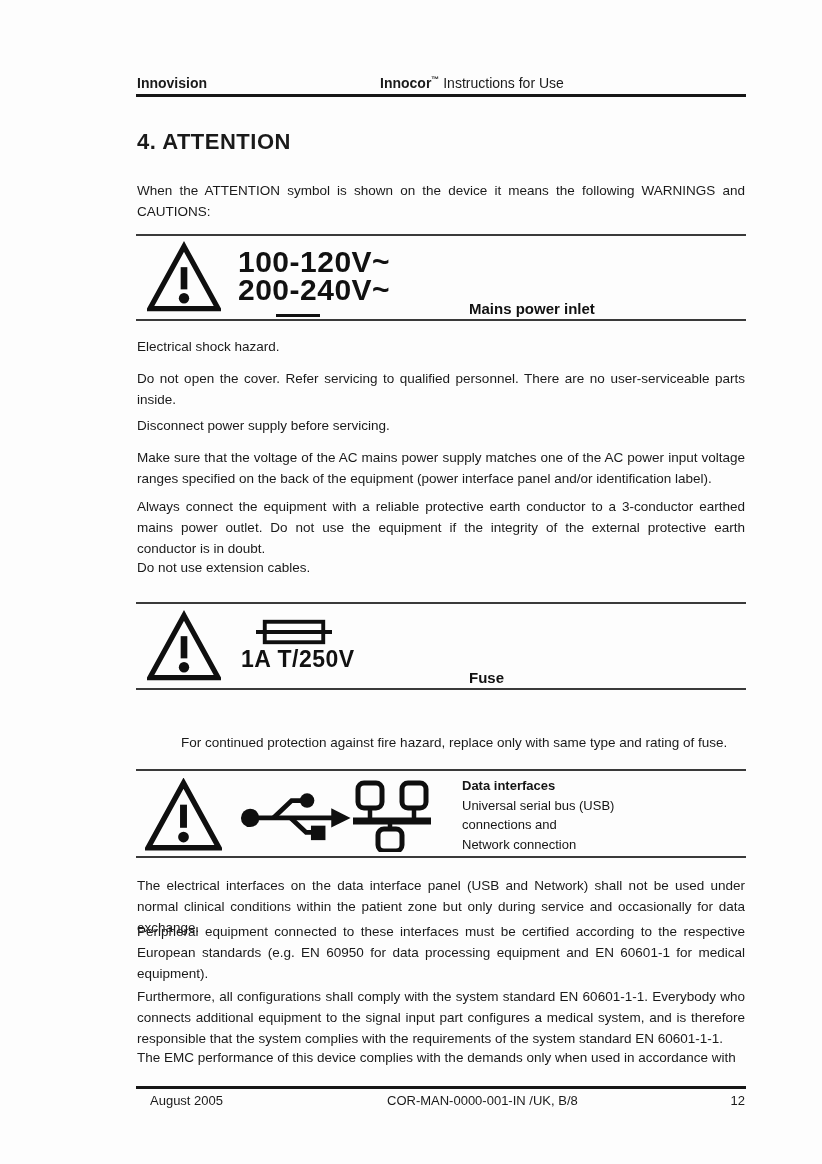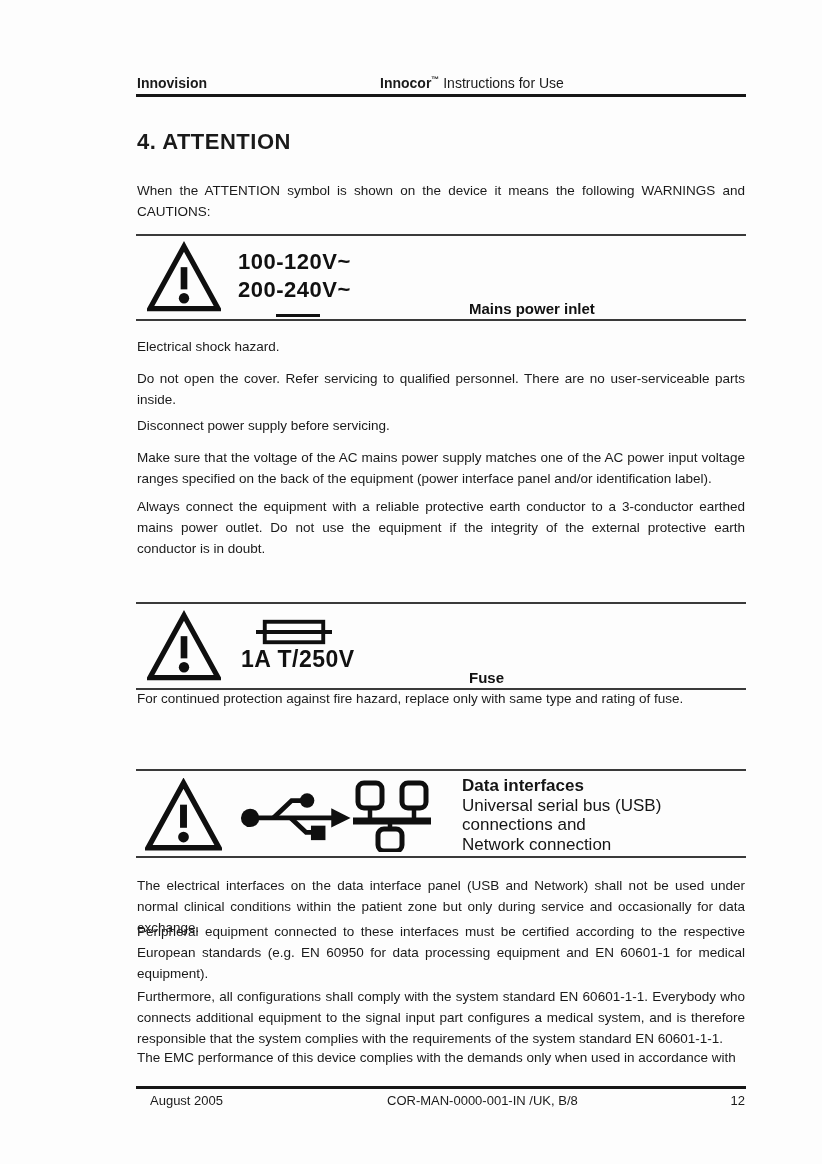--- a/index.html
+++ b/index.html
@@ -51,52 +51,52 @@
   .box-fuse  { top: 602px; height: 88px; }
   .box-data  { top: 769px; height: 89px; }
 
   .tri { position: absolute; }
   .tri-1 { left: 11px; top: 5px; }
   .tri-2 { left: 11px; top: 6px; }
   .tri-3 { left: 9px;  top: 7px; }
 
   .voltage {
     position: absolute; left: 102px; top: 12px;
-    font-size: 22px; font-weight: bold; line-height: 28px;
+    font-size: 30px; font-weight: bold; line-height: 28px;
     letter-spacing: 0.5px; color: #111;
   }
   .voltage-underline {
     position: absolute; left: 140px; bottom: 2px;
     width: 44px; height: 3px; background: #111;
   }
   .box-label {
     position: absolute; left: 333px; bottom: 2px;
     font-size: 15px; font-weight: bold; color: #111;
   }
   .fuse-symbol { position: absolute; left: 120px; top: 15px; }
   .fuse-rating {
     position: absolute; left: 105px; top: 42px;
     font-size: 23px; font-weight: bold; letter-spacing: 0.5px; color: #111;
   }
   .usb-symbol { position: absolute; left: 104px; top: 17px; }
   .net-symbol { position: absolute; left: 216px; top: 9px; }
   .data-caption {
     position: absolute; left: 326px; top: 5px;
-    font-size: 17px; line-height: 19.5px; color: #151515;
+    font-size: 13px; line-height: 19.5px; color: #151515;
   }
   .data-caption .cap-title { font-weight: bold; }
 
   
   .p-m1 { top: 336px; }
   .p-m2 { top: 368px; }
   .p-m3 { top: 415px; }
   .p-m4 { top: 447px; }
   .p-m5 { top: 496px; }
   .p-m6 { top: 557px; }
-  .p-f1 { top: 688px; }
+  .p-f1 { top: 732px; margin-left: 44px; }
   .p-d1 { top: 875px; }
   .p-d2 { top: 921px; }
   .p-d3 { top: 986px; }
   .p-d4 { top: 1047px; }
 </style>
 </head>
 <body>
 
 <div class="page">
 
@@ -122,20 +122,21 @@
     </div>
     <div class="voltage-underline"></div>
     <div class="box-label">Mains power inlet</div>
   </div>
 
   <p class="abs col para p-m1">Electrical shock hazard.</p>
   <p class="abs col para p-m2">Do not open the cover. Refer servicing to qualified personnel. There are no user-serviceable parts inside.</p>
   <p class="abs col para p-m3">Disconnect power supply before servicing.</p>
   <p class="abs col para p-m4">Make sure that the voltage of the AC mains power supply matches one of the AC power input voltage ranges specified on the back of the equipment (power interface panel and/or identification label).</p>
   <p class="abs col para p-m5">Always connect the equipment with a reliable protective earth conductor to a 3-conductor earthed mains power outlet. Do not use the equipment if the integrity of the external protective earth conductor is in doubt.</p>
+  <p class="abs col para p-m6">Do not use extension cables.</p>
 
   <div class="abs wbox box-fuse">
     <svg class="tri tri-2" width="74" height="76" viewBox="0 0 100 100">
       <path d="M50 6 L96 90 L4 90 Z" fill="none" stroke="#0f0f0f" stroke-width="7" stroke-linejoin="miter"></path>
       <rect x="45.5" y="34" width="9" height="30" fill="#0f0f0f"></rect>
       <circle cx="50" cy="76" r="7" fill="#0f0f0f"></circle>
     </svg>
     <svg class="fuse-symbol" width="76" height="26" viewBox="0 0 78 26">
       <line x1="0" y1="13" x2="78" y2="13" stroke="#0f0f0f" stroke-width="4"></line>
       <rect x="9" y="2.5" width="60" height="21" fill="none" stroke="#0f0f0f" stroke-width="4"></rect>

